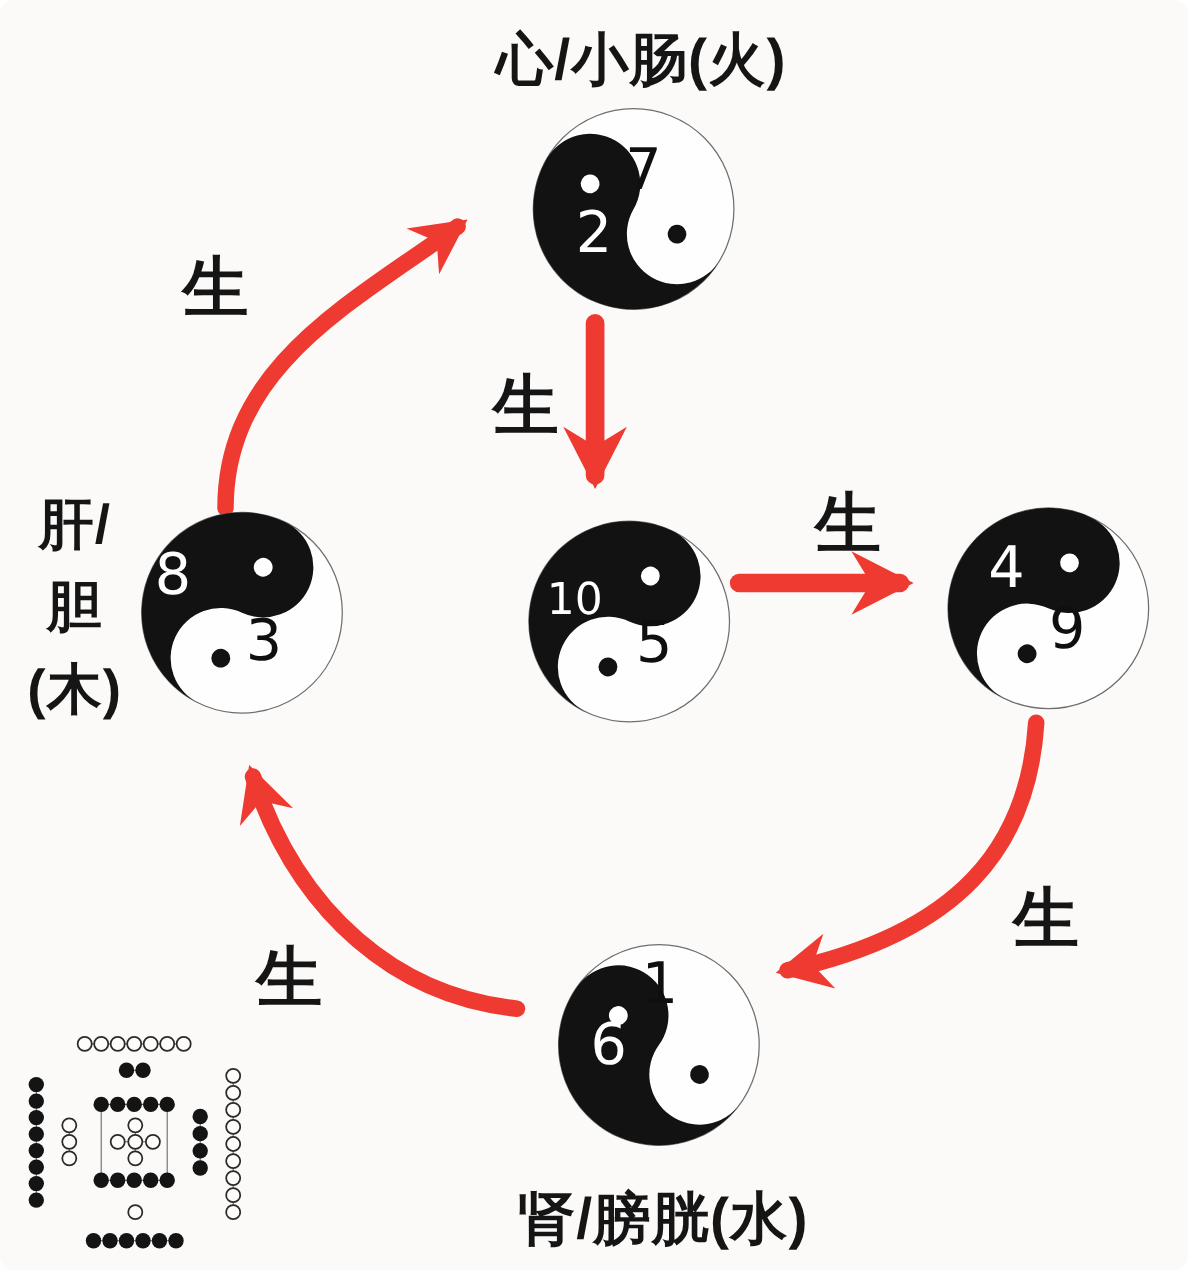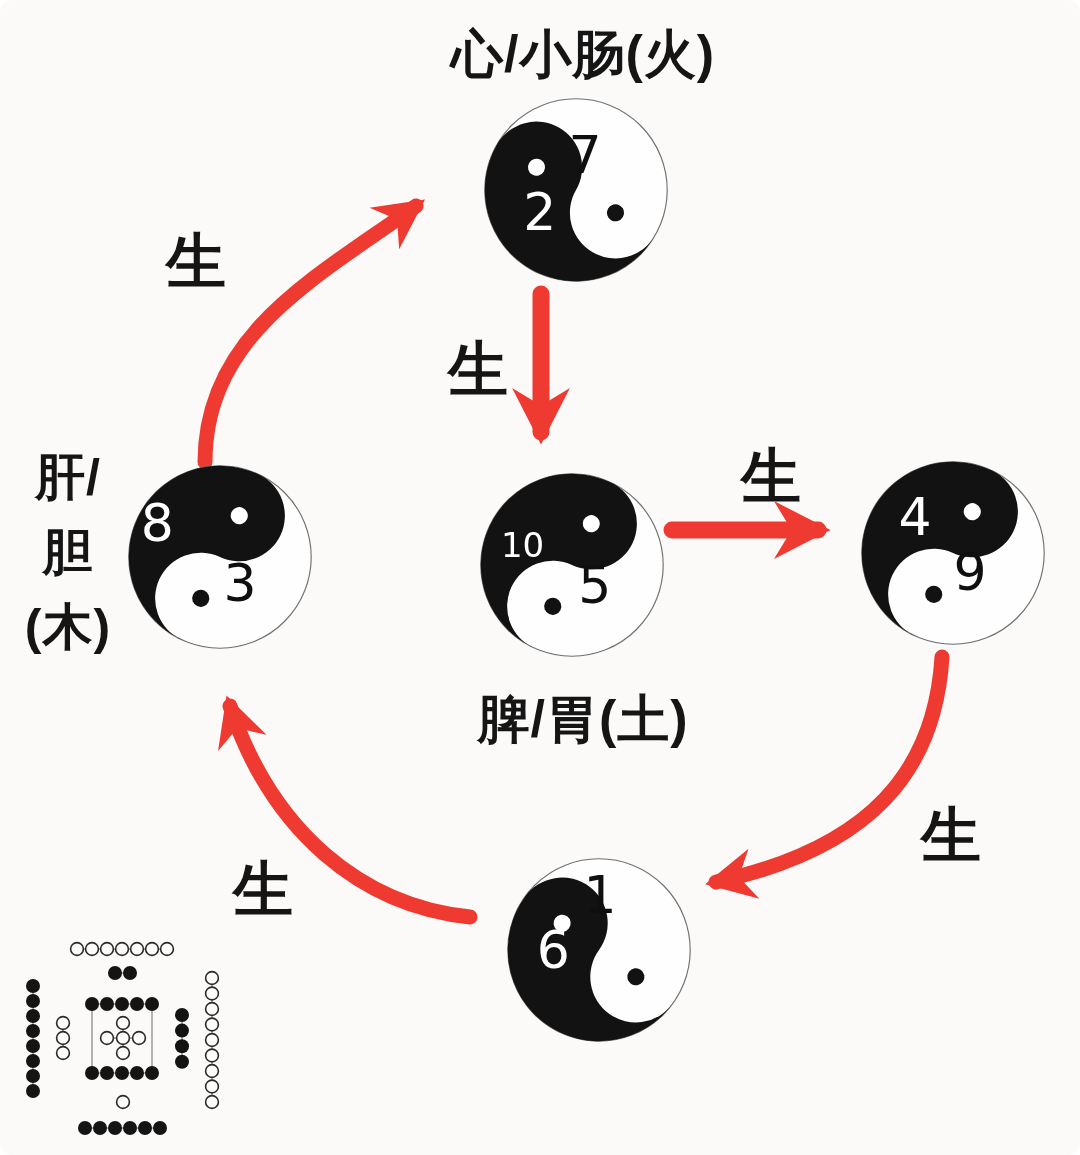--- a/index.html
+++ b/index.html
@@ -57,21 +57,21 @@
     width:215px;height:235px;
   }
   .hetu svg{width:100%;height:100%;}
 </style>
 </head>
 <body>
 
 <div class="canvas" style="background: rgb(251, 250, 248);">
 
   <div class="node-label" style="left:583px;top:55px">心/小肠(火)</div>
-  <div class="node-label" style="left:583px;top:720px">脾/胃(土)</div>
+  <div class="node-label" style="left:603px;top:1108px">肾/膀胱(水)</div>
   <div class="node-label multiline" style="left:68px;top:552px;font-size:50px;">
     <div>肝/</div>
     <div>胆</div>
     <div>(木)</div>
   </div>
 
   <div class="sheng" style="left:196px;top:262px">生</div>
   <div class="sheng" style="left:478px;top:370px">生</div>
   <div class="sheng" style="left:771px;top:477px">生</div>
   <div class="sheng" style="left:951px;top:836px">生</div>
@@ -118,21 +118,21 @@
 
   <div class="taiji-node" style="left:477px;top:470px">
     <svg viewBox="0 0 200 200">
       <circle class="taiji-bg" cx="100" cy="100" r="96"></circle>
       <g transform="rotate(205 100 100)">
         <path class="taiji-black" d="M100,4 A96,96 0 0 1 100,196 A48,48 0 0 1 100,100 A48,48 0 0 0 100,4 Z"></path>
         <circle cx="100" cy="148" r="9" fill="#ffffff"></circle>
         <circle cx="100" cy="52" r="9" fill="#121212"></circle>
       </g>
     </svg>
-    <span class="num yin" style="left:24%;top:39.5%;font-size:34px">10</span>
+    <span class="num yin" style="left:24%;top:39.5%;font-size:40px">10</span>
     <span class="num yang" style="left:62%;top:60.5%">5</span>
   </div>
 
   <div class="taiji-node" style="left:125px;top:462px">
     <svg viewBox="0 0 200 200">
       <circle class="taiji-bg" cx="100" cy="100" r="96"></circle>
       <g transform="rotate(205 100 100)">
         <path class="taiji-black" d="M100,4 A96,96 0 0 1 100,196 A48,48 0 0 1 100,100 A48,48 0 0 0 100,4 Z"></path>
         <circle cx="100" cy="148" r="9" fill="#ffffff"></circle>
         <circle cx="100" cy="52" r="9" fill="#121212"></circle>

